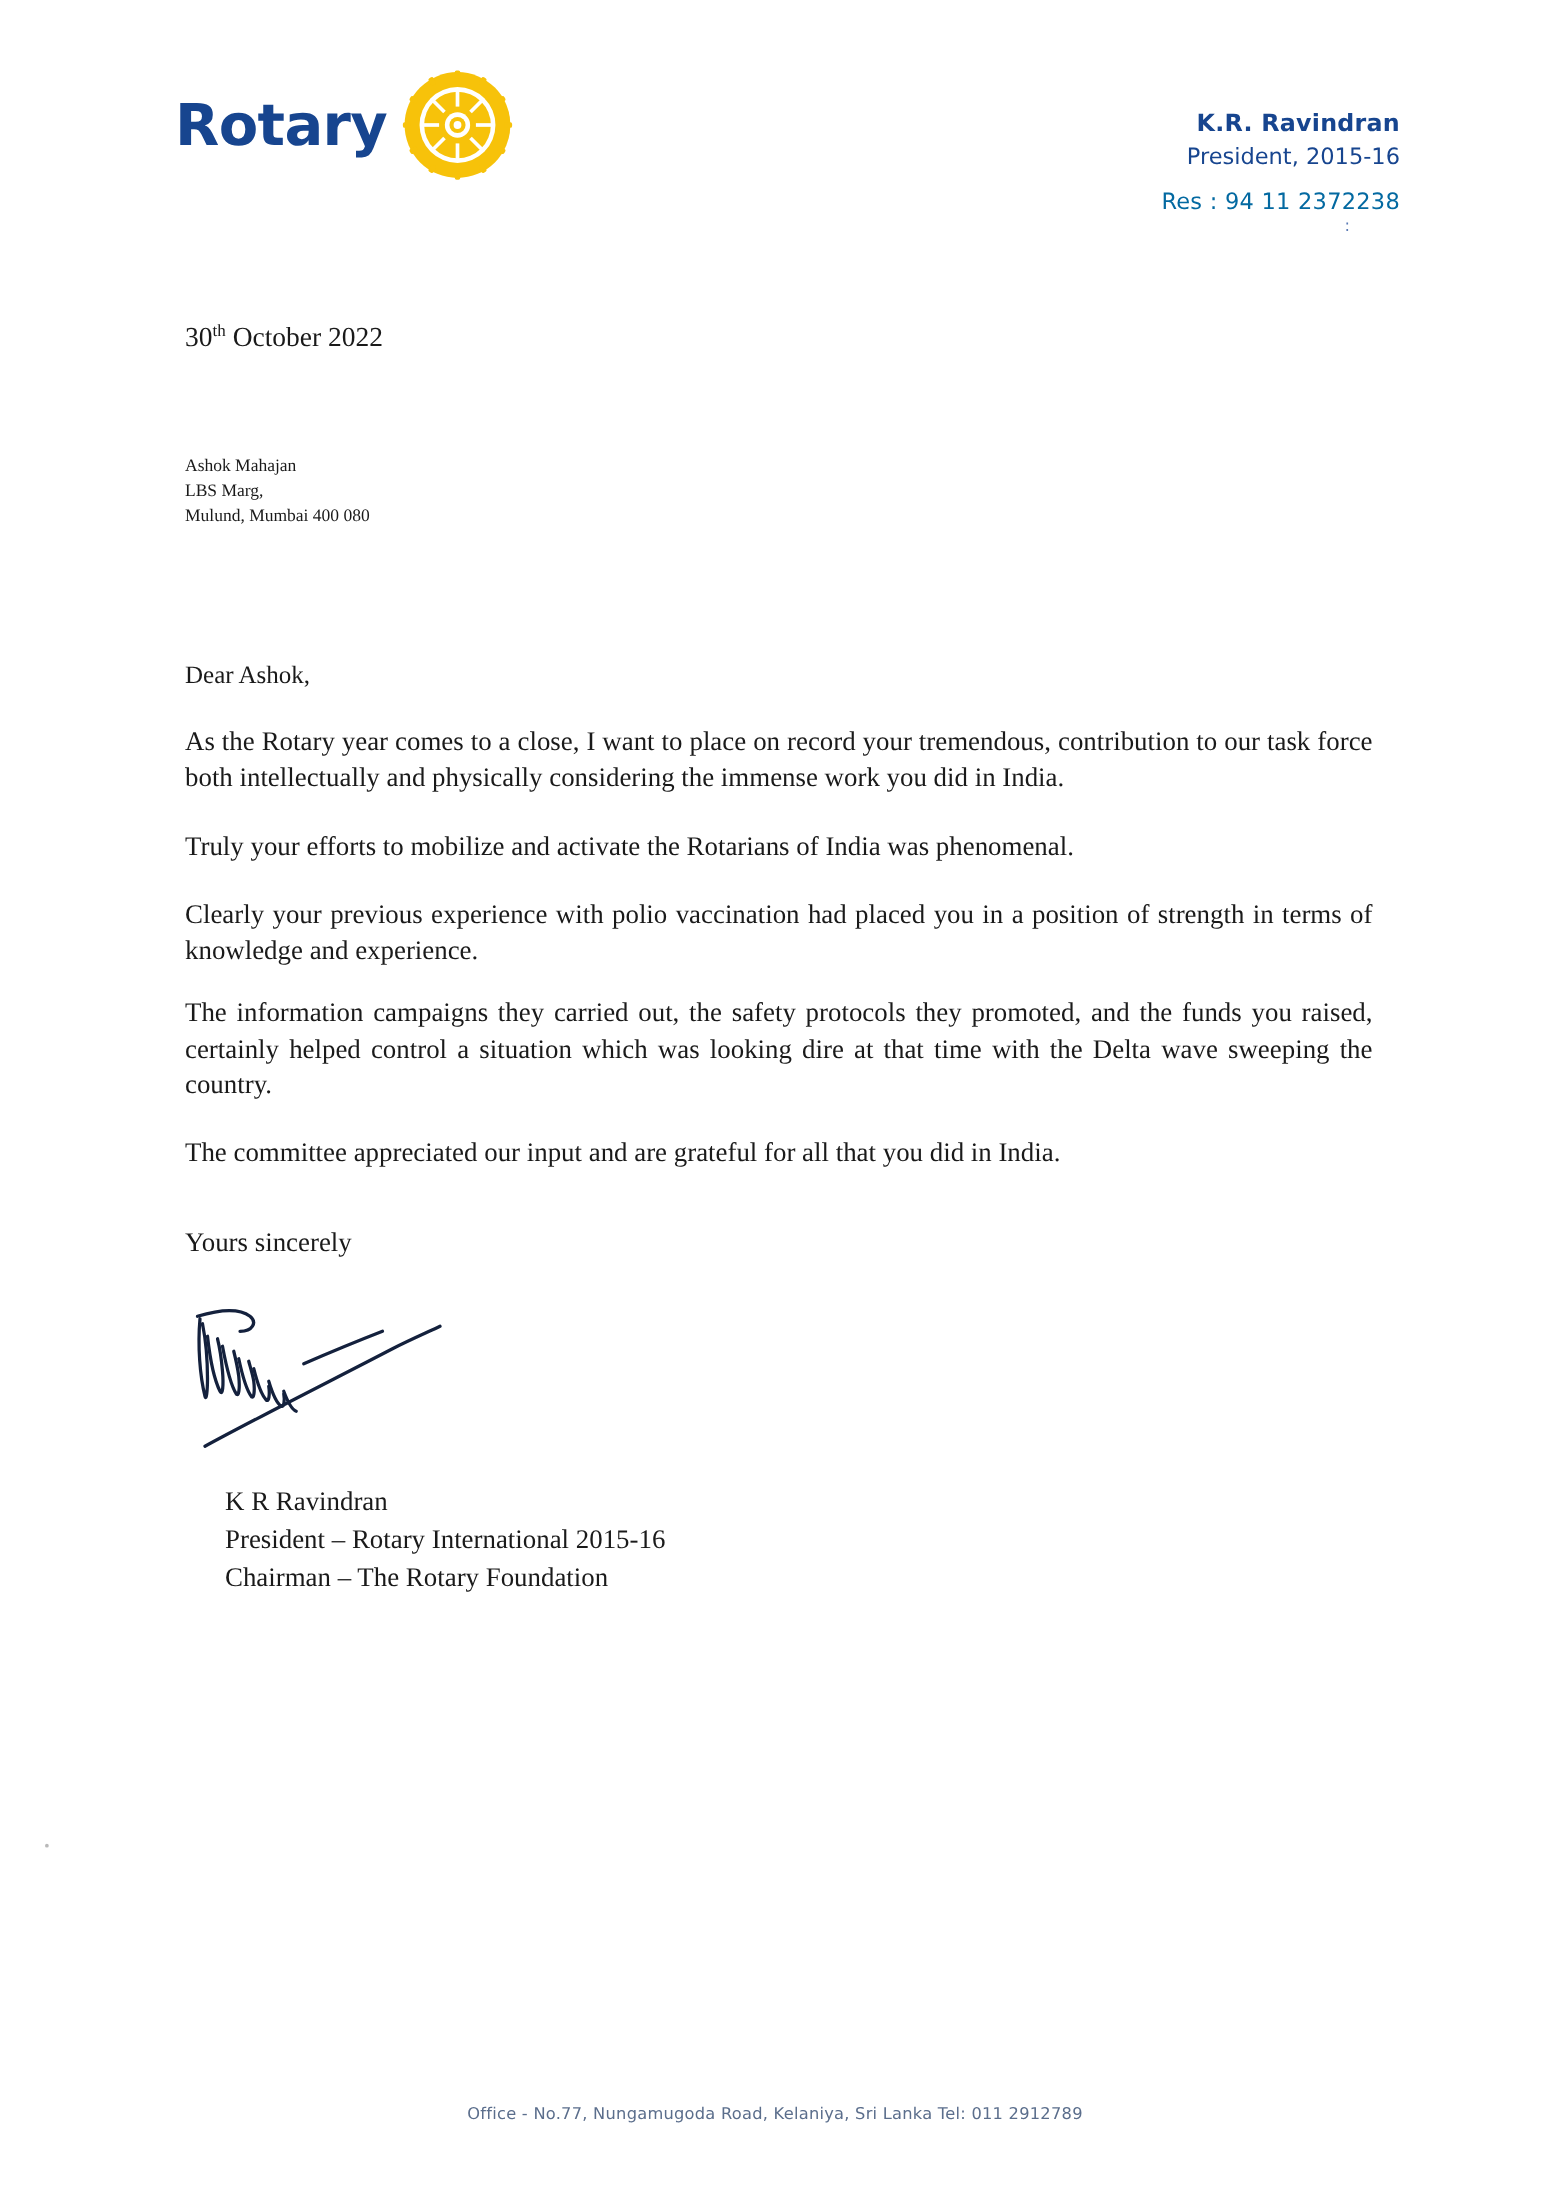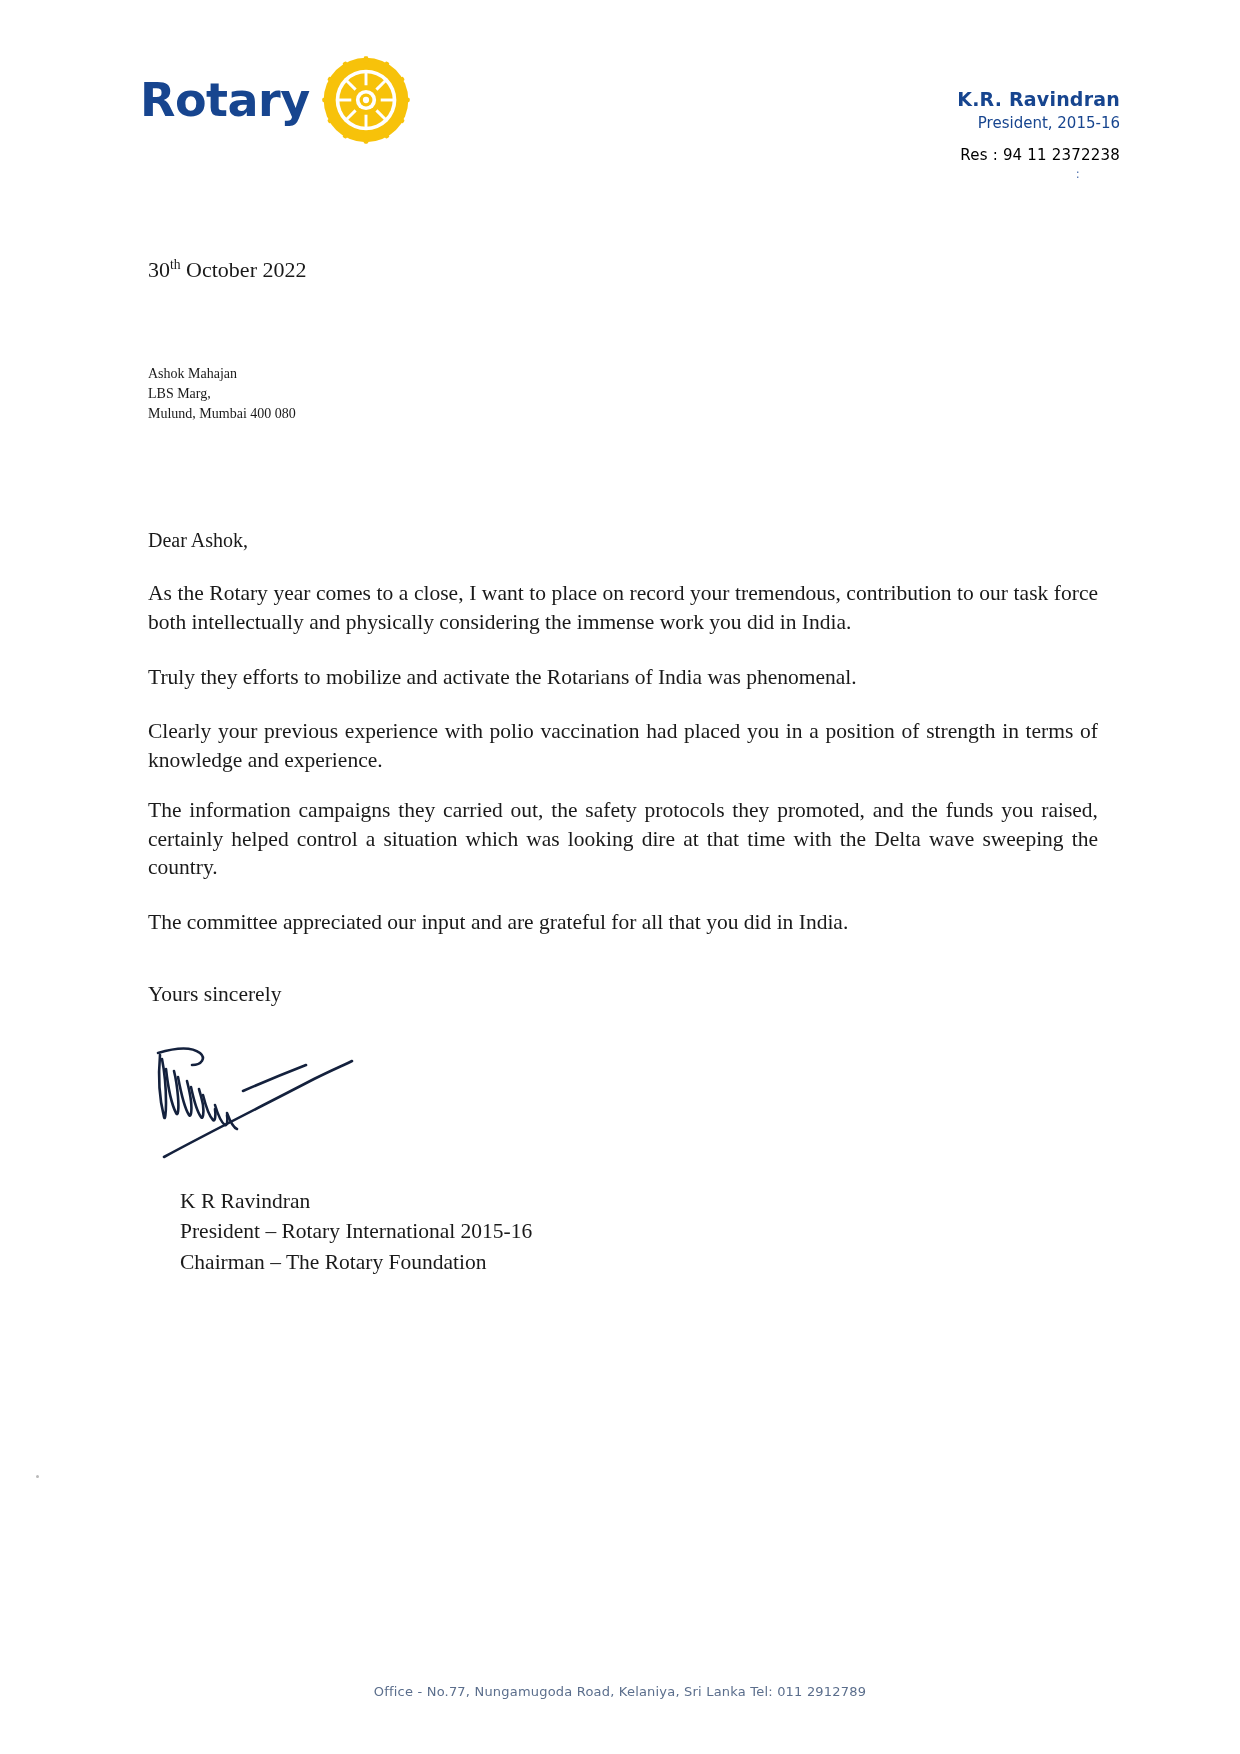--- a/index.html
+++ b/index.html
@@ -63,28 +63,28 @@
     font-family: "DejaVu Sans", sans-serif;
     color: #17458f;
   }
   .contact-name {
     font-size: 19px;
     font-weight: bold;
     letter-spacing: 0.2px;
     line-height: 1.25;
   }
   .contact-role {
-    font-size: 15px;
+    font-size: 18px;
     line-height: 1.5;
     color: #17458f;
   }
   .contact-res {
-    font-size: 15px;
+    font-size: 18px;
     margin-top: 12px;
-    color: #000000;
+    color: #0369a1;
     letter-spacing: 0.2px;
   }
   .contact-extra {
     font-size: 13px;
     color: #5b7bb5;
     height: 14px;
     margin-top: 2px;
     padding-right: 40px;
   }
 
@@ -235,21 +235,21 @@
     <div class="address-block">
       <div>Ashok Mahajan</div>
       <div>LBS Marg,</div>
       <div>Mulund, Mumbai 400 080</div>
     </div>
 
     <div class="salutation">Dear Ashok,</div>
 
     <p class="para">As the Rotary year comes to a close, I want to place on record your tremendous, contribution to our task force both intellectually and physically considering the immense work you did in India.</p>
 
-    <p class="para nojustify">Truly they efforts to mobilize and activate the Rotarians of India was phenomenal.</p>
+    <p class="para nojustify">Truly your efforts to mobilize and activate the Rotarians of India was phenomenal.</p>
 
     <p class="para">Clearly your previous experience with polio vaccination had placed you in a position of strength in terms of knowledge and experience.</p>
 
     <p class="para para-tight">The information campaigns they carried out, the safety protocols they promoted, and the funds you raised,  certainly helped control a situation which was looking dire at that time with the Delta wave sweeping the country.</p>
 
     <p class="para nojustify">The committee appreciated our input and are grateful for all that you did in India.</p>
 
     <div class="closing">Yours sincerely</div>
 
     <div class="signature">

